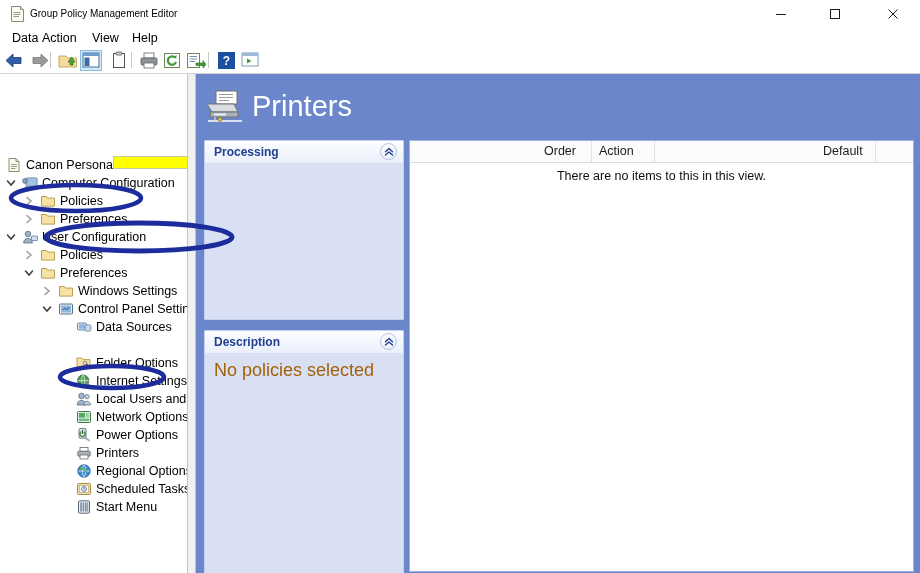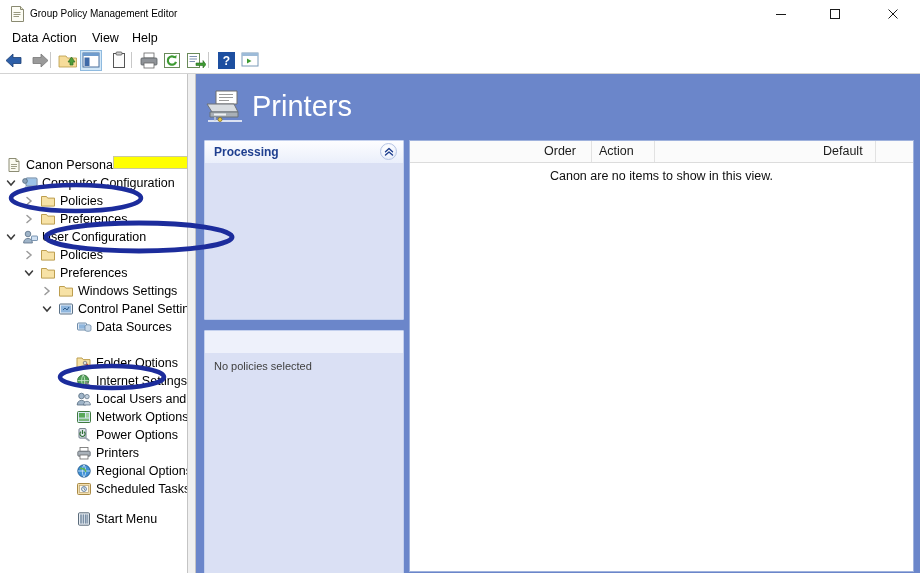--- a/index.html
+++ b/index.html
@@ -60,21 +60,21 @@
   .panel-hdr{position:relative;height:22px;
     background:linear-gradient(to bottom,#fdfdff 0%,#eaeffb 100%);
     border-bottom:1px solid #ccd7f0;}
   .panel-hdr-title{position:absolute;left:9px;top:3px;font-size:12px;font-weight:bold;color:#1f3f8f;line-height:17px;white-space:nowrap;}
   .panel-toggle{position:absolute;right:6px;top:2px;width:17px;height:17px;border-radius:50%;
     background:radial-gradient(circle at 40% 32%,#ffffff 0%,#f2f5fd 55%,#d9e2f4 100%);
     border:1px solid #b5c4e4;box-sizing:border-box;cursor:pointer;}
   .panel-toggle svg{position:absolute;left:50%;top:50%;transform:translate(-50%,-50%);}
   .panel-body{position:absolute;left:0;right:0;top:22px;bottom:0;background:#dae0f4;}
   .panel-desc .panel-body{background:#dae0f4;}
-  .desc-text{position:absolute;left:9px;top:7px;font-size:11px;color:#404040;white-space:nowrap;}
+  .desc-text{position:absolute;left:9px;top:7px;font-size:18px;color:#a16207;white-space:nowrap;}
 
   
   .listview{position:absolute;left:213px;top:66px;width:505px;bottom:1px;background:#fff;border:1px solid #9fb2dd;box-sizing:border-box;}
   .lv-head{position:absolute;left:0;top:0;right:0;height:21px;background:#fbfbfb;border-bottom:1px solid #dcdcdc;}
   .lv-col{position:absolute;top:0;height:21px;line-height:21px;font-size:12.5px;color:#1b1b1b;padding-left:7px;box-sizing:border-box;border-right:1px solid #e2e2e2;white-space:nowrap;cursor:default;}
   .lv-empty{position:absolute;left:0;right:0;top:28px;text-align:center;font-size:12.5px;color:#0f0f0f;}
 
   
   .annot{position:absolute;pointer-events:none;}
   .annot-svg{position:absolute;left:0;top:0;overflow:visible;}
@@ -431,21 +431,21 @@
         <svg width="16" height="16" viewBox="0 0 16 16">
           <rect x="1.5" y="2.5" width="13" height="11" rx="1" fill="#f2dfae" stroke="#a98a46" stroke-width="1"></rect>
           <rect x="3.4" y="4.4" width="9.2" height="7.2" fill="#fdfaf0" stroke="#b8a271" stroke-width=".7"></rect>
           <circle cx="8" cy="8" r="2.4" fill="none" stroke="#4a6f9c" stroke-width=".9"></circle>
           <path d="M8 6.4V8l1.2.9" fill="none" stroke="#4a6f9c" stroke-width=".9"></path>
         </svg>
       </span>
       <span class="tlbl" style="left:96px">Scheduled Tasks</span>
     </div>
 
-    <div class="trow" style="top:436px;left:0;width:222px">
+    <div class="trow" style="top:424px;left:0;width:222px">
       <span class="tico" style="left:76px">
         <svg width="16" height="16" viewBox="0 0 16 16">
           <rect x="2.5" y="1.8" width="11" height="12.4" rx="1" fill="#e9eef4" stroke="#5b6b7a" stroke-width="1"></rect>
           <g fill="#7a8fa5">
               <rect x="4.2" y="3.4" width="1.6" height="9.2"></rect>
               <rect x="6.6" y="3.4" width="1.6" height="9.2"></rect>
               <rect x="9" y="3.4" width="1.6" height="9.2"></rect>
               <rect x="11.2" y="3.4" width="1" height="9.2"></rect>
             </g>
         </svg>
@@ -489,34 +489,43 @@
             <svg width="11" height="11" viewBox="0 0 11 11">
               <path d="M2 5.2 L5.5 2 L9 5.2" fill="none" stroke="#1f3f8f" stroke-width="1.4" stroke-linecap="round" stroke-linejoin="round"></path>
               <path d="M2 8.6 L5.5 5.4 L9 8.6" fill="none" stroke="#1f3f8f" stroke-width="1.4" stroke-linecap="round" stroke-linejoin="round"></path>
             </svg>
           </span>
         </div>
         <div class="panel-body"></div>
       </div>
 
       <div class="panel panel-desc">
+        <div class="panel-hdr">
+          <span class="panel-hdr-title">Description</span>
+          <span class="panel-toggle">
+            <svg width="11" height="11" viewBox="0 0 11 11">
+              <path d="M2 5.2 L5.5 2 L9 5.2" fill="none" stroke="#1f3f8f" stroke-width="1.4" stroke-linecap="round" stroke-linejoin="round"></path>
+              <path d="M2 8.6 L5.5 5.4 L9 8.6" fill="none" stroke="#1f3f8f" stroke-width="1.4" stroke-linecap="round" stroke-linejoin="round"></path>
+            </svg>
+          </span>
+        </div>
         <div class="panel-body">
           <span class="desc-text">No policies selected</span>
         </div>
       </div>
     </div>
 
     <div class="listview">
       <div class="lv-head">
         <div class="lv-col" style="left:127px;width:55px">Order</div>
         <div class="lv-col" style="left:182px;width:63px">Action</div>
         <div class="lv-col" style="left:406px;width:60px">Default</div>
         <div class="lv-col" style="left:466px;width:37px;border-right:none"></div>
       </div>
-      <div class="lv-empty">Canon are no items to show in this view.</div>
+      <div class="lv-empty">There are no items to this in this view.</div>
     </div>
   </div>
 
   <div class="annot" style="left:0;top:0;width:920px;height:573px">
     <svg class="annot-svg" width="920" height="573" viewBox="0 0 920 573">
       <ellipse cx="76" cy="198" rx="65" ry="13" fill="none" stroke="#1c2c9c" stroke-width="4.5"></ellipse>
       <ellipse cx="139" cy="237" rx="93" ry="14" fill="none" stroke="#1c2c9c" stroke-width="5"></ellipse>
       <ellipse cx="112" cy="377" rx="52" ry="11" fill="none" stroke="#1c2c9c" stroke-width="4.5"></ellipse>
     </svg>
   </div>

